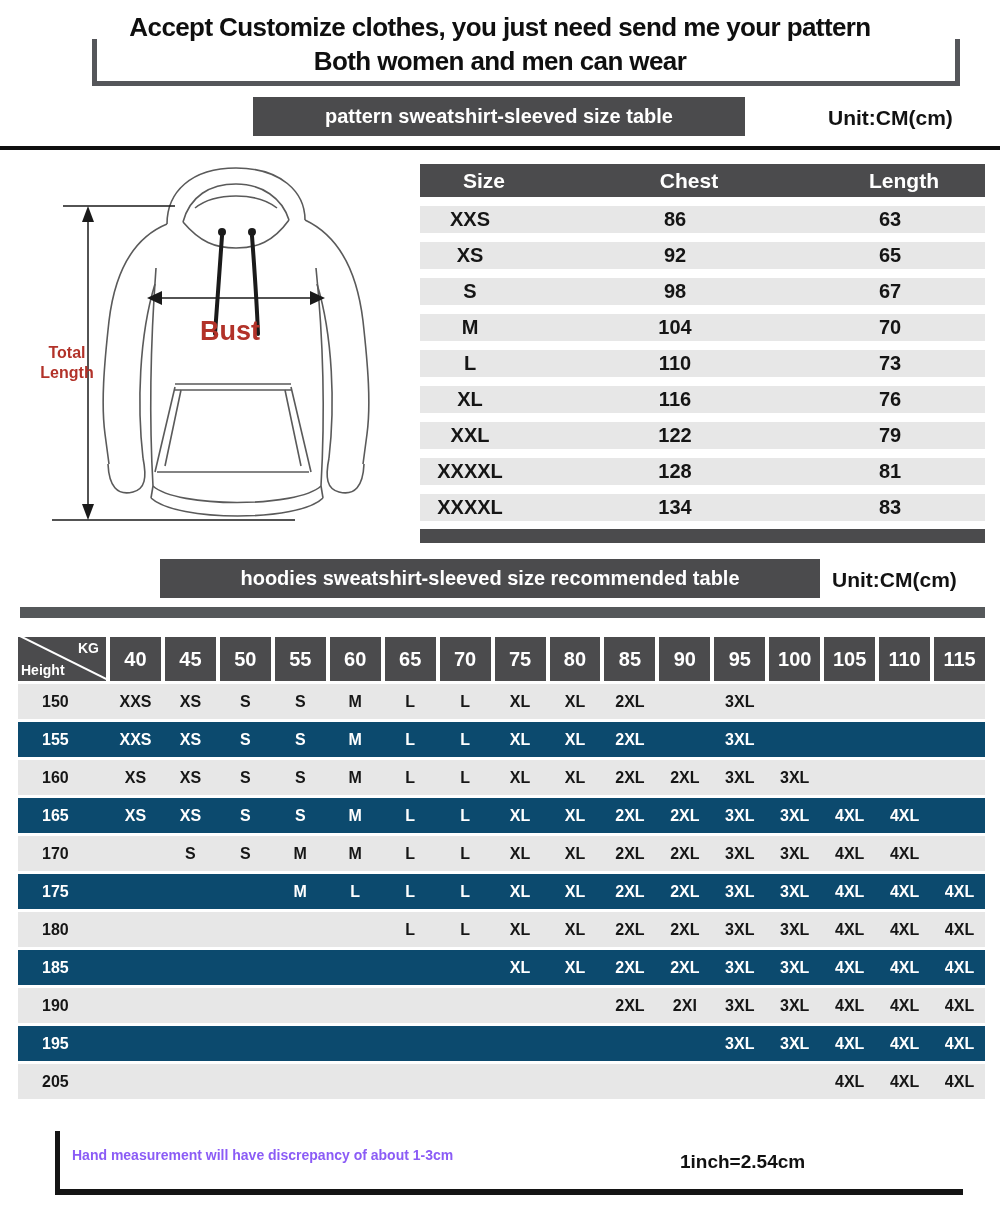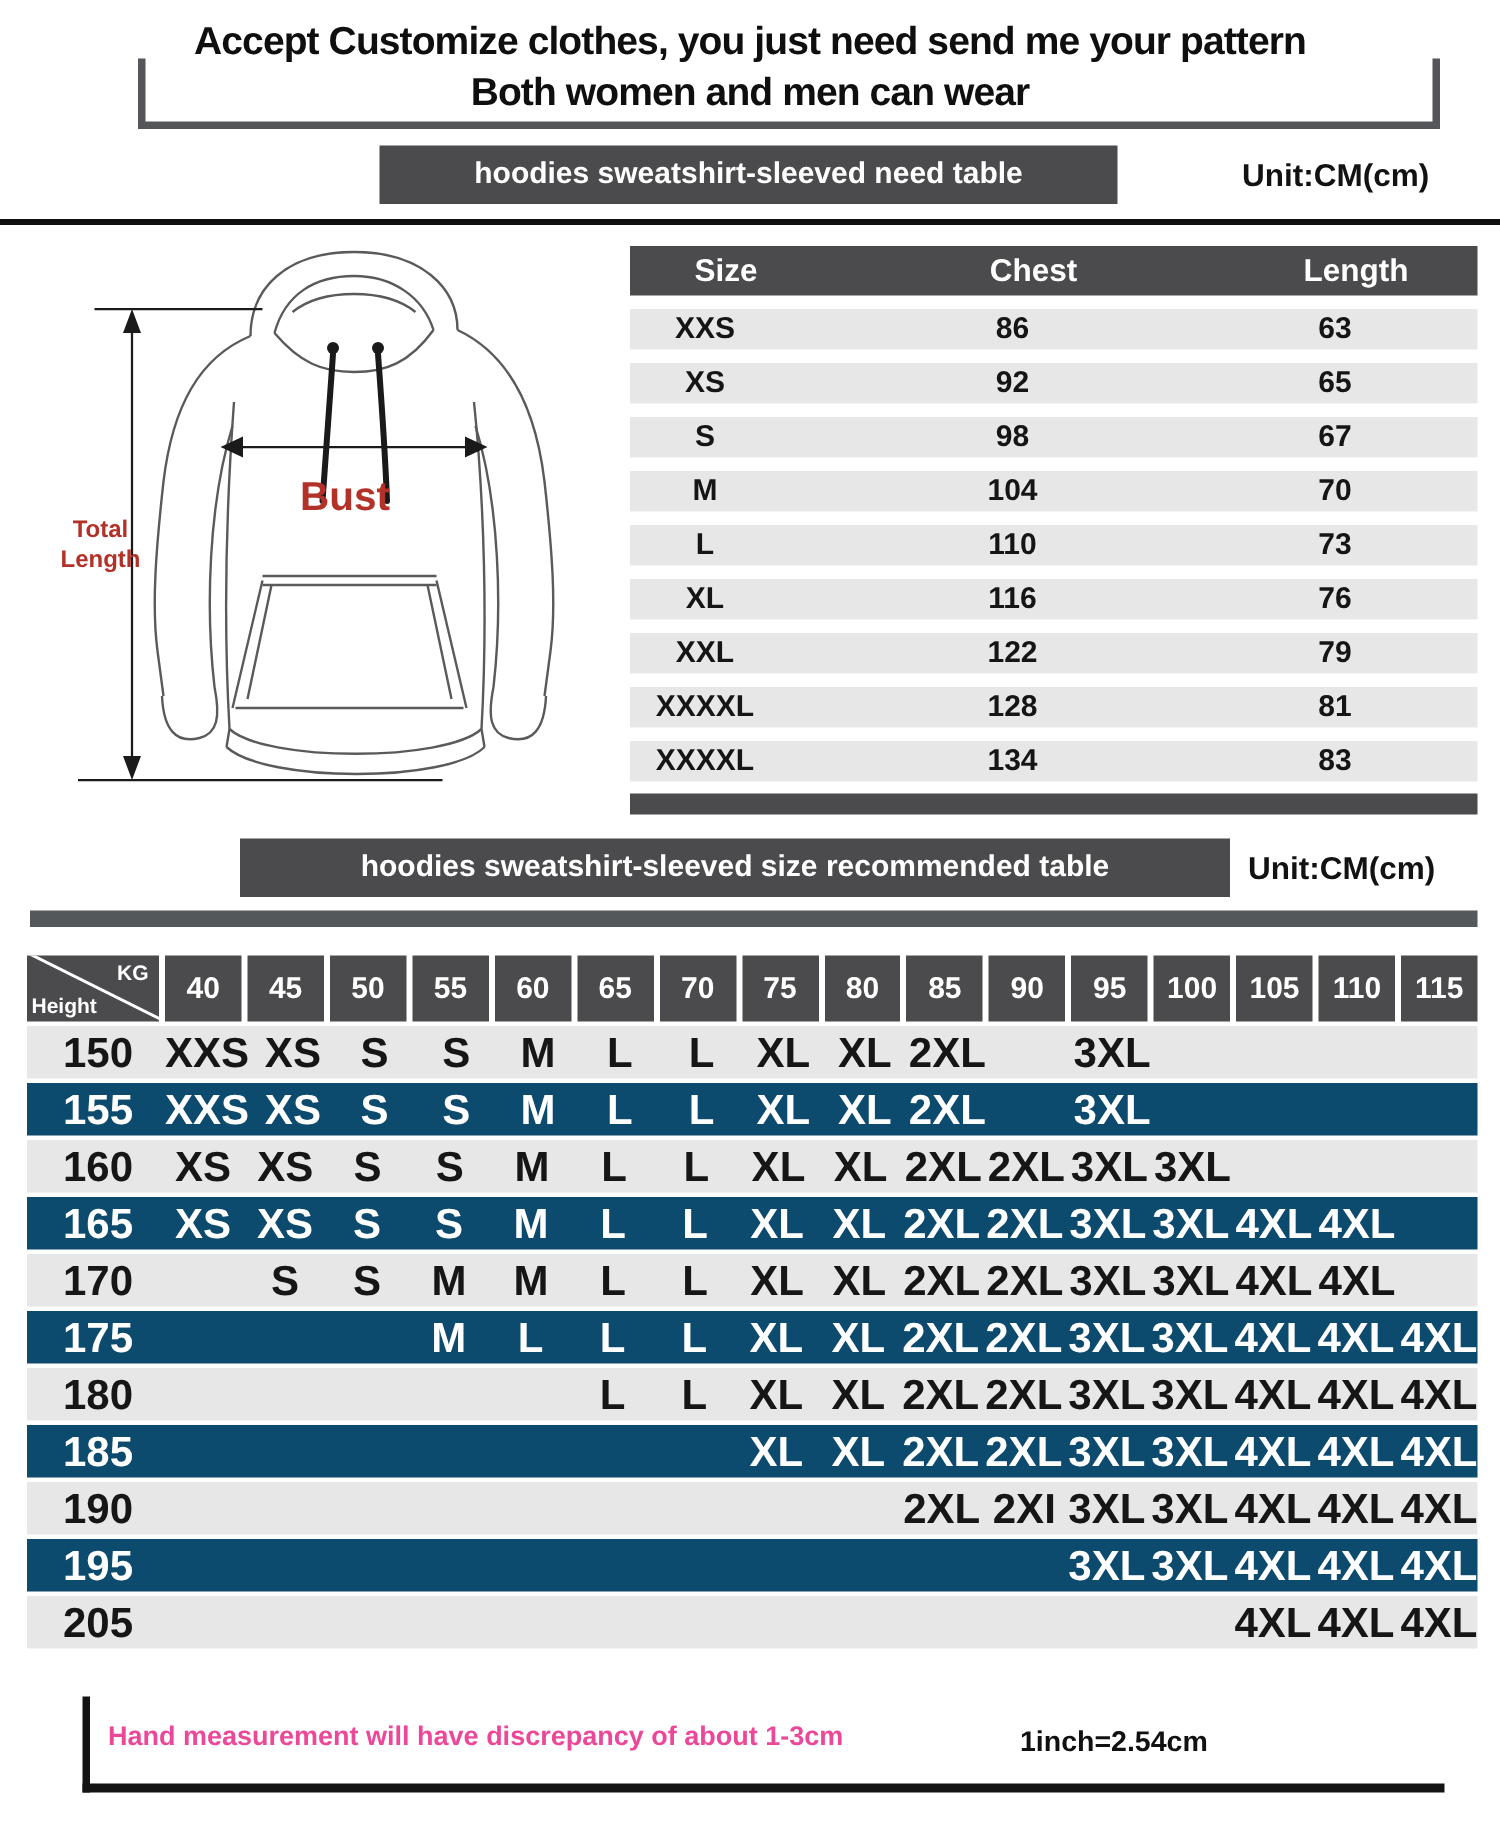--- a/index.html
+++ b/index.html
@@ -42,51 +42,51 @@
   .rt-hcell { background:#4b4b4d; color:#fff; font-size:20px; font-weight:bold;
               text-align:center; line-height:44px; }
   .rt-corner { position:relative; background:#4b4b4d; overflow:hidden; }
   .rt-corner::after { content:""; position:absolute; left:-8px; top:20px; width:108px;
                       height:2px; background:#fff; transform:rotate(26.5deg); }
   .rt-kg { position:absolute; top:4px; right:7px; font-size:14px; font-weight:bold;
            color:#fff; line-height:1; }
   .rt-ht { position:absolute; bottom:4px; left:3px; font-size:14px; font-weight:bold;
            color:#fff; line-height:1; }
   .rt-row { height:35px; margin-top:3px; display:grid;
-            grid-template-columns:88px repeat(16,1fr); gap:4px; font-size:28px;
+            grid-template-columns:88px repeat(16,1fr); gap:4px; font-size:16px;
             font-weight:bold; line-height:35px; }
   .rt-row.light { background:#e7e7e7; color:#161616; }
   .rt-row.dark  { background:#0c4a6e; color:#ffffff; }
   .rt-label { text-align:left; padding-left:24px; }
   .rt-cell  { text-align:center; }
 
   
   .footer-bracket { left:55px; top:1131px; width:903px; height:58px;
                     border-left:5px solid #141414; border-bottom:6px solid #141414; }
-  .note { left:72px; top:1147px; font-size:18px; font-weight:bold; color:#ec4899; white-space:nowrap; }
+  .note { left:72px; top:1147px; font-size:14px; font-weight:bold; color:#8b5cf6; white-space:nowrap; }
   .conv { left:680px; top:1151px; font-size:19px; font-weight:bold; color:#111; white-space:nowrap;text-align:center; }
 
   
   .figure { left:15px; top:156px; }
   .hline { stroke:#5a5a5a; stroke-width:1.6; fill:none; }
   .mline { stroke:#1a1a1a; stroke-width:1.5; fill:none; }
   .mfill { fill:#1a1a1a; }
   .string { stroke:#1a1a1a; stroke-width:4; fill:none; stroke-linecap:round; }
   .redtxt { fill:#b23229; font-weight:bold; font-family:"Liberation Sans",sans-serif; }
 </style>
 </head>
 <body>
 
 <div class="page">
 
   <div class="abs bracket-top"></div>
   <div class="abs title-line title1">Accept Customize clothes, you just need send me your pattern</div>
   <div class="abs title-line title2">Both women and men can wear</div>
 
-  <div class="abs banner banner1">hoodies sweatshirt-sleeved need table</div>
+  <div class="abs banner banner1">pattern sweatshirt-sleeved size table</div>
   <div class="abs unit unit1">Unit:CM(cm)</div>
   <div class="abs hr1"></div>
 
   <svg class="abs figure" width="405" height="385" viewBox="0 0 405 385">
 
     <path class="hline" d="M 152,68 C 152,36 176,12 221,12 C 266,12 290,36 290,64"></path>
     <path class="hline" d="M 168,66 C 175,40 195,28 221,28 C 247,28 267,42 274,64"></path>
     <path class="hline" d="M 180,52 C 190,44 205,40 221,40 C 237,40 252,44 262,52"></path>
     <path class="hline" d="M 168,66 C 185,86 200,92 221,92 C 242,92 258,86 274,64"></path>
     <circle class="mfill" cx="207" cy="76" r="4"></circle>

